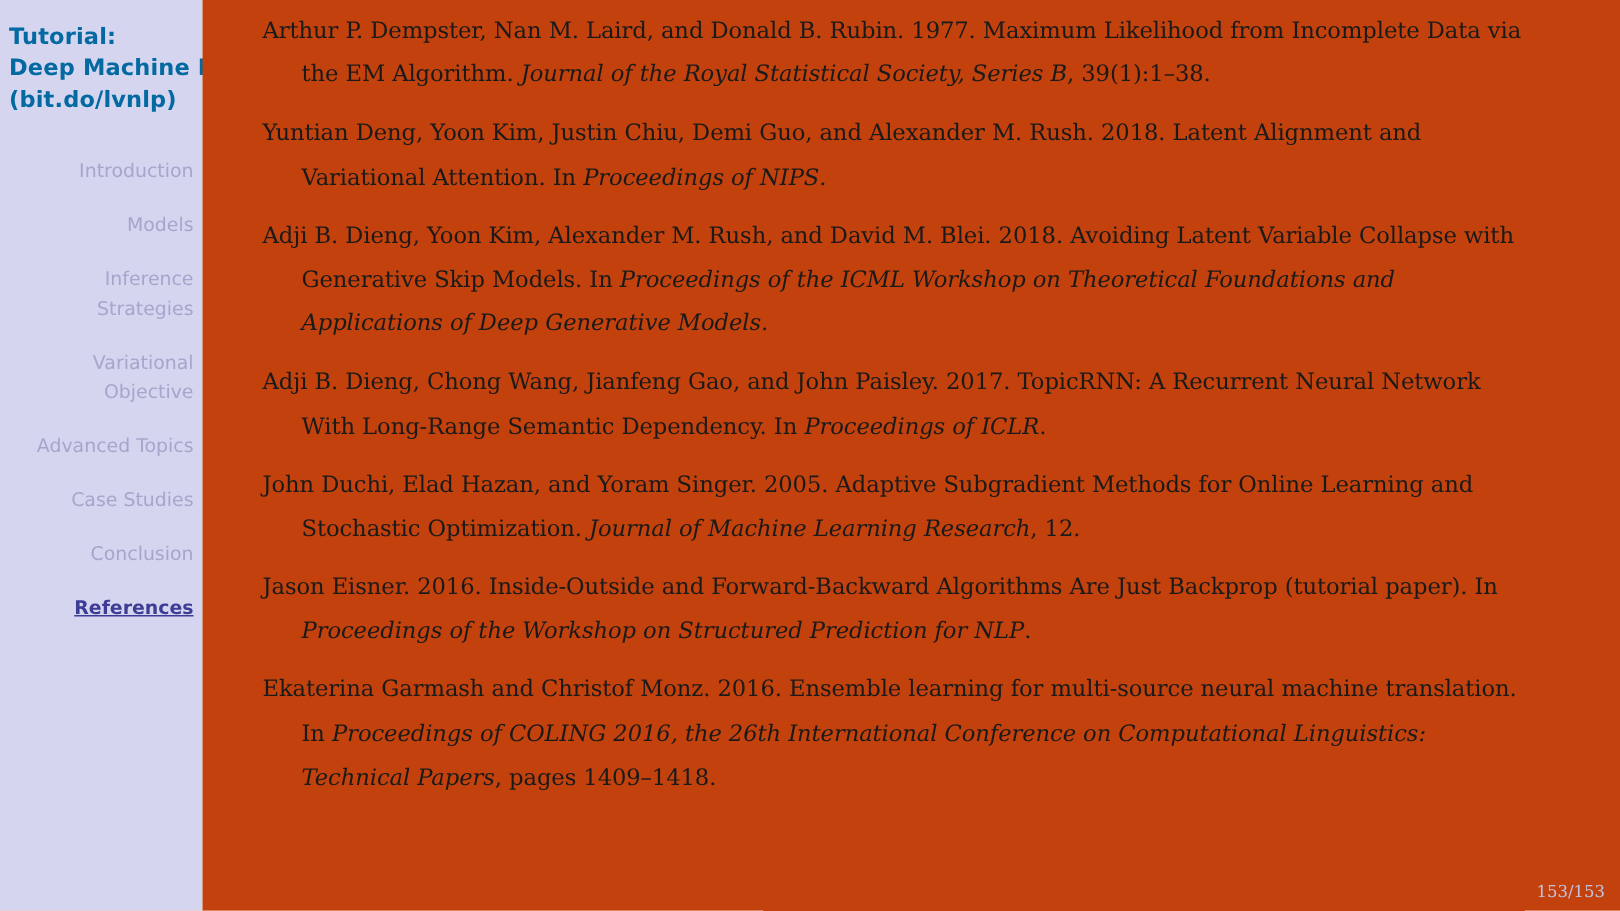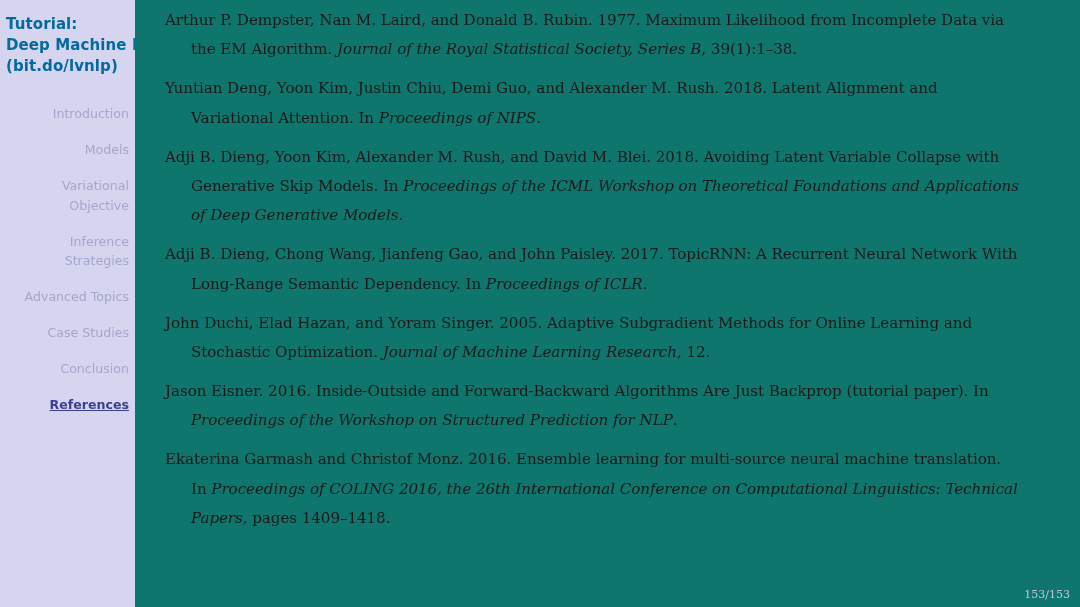--- a/index.html
+++ b/index.html
@@ -59,23 +59,23 @@
     color: #3d3d96;
     font-weight: bold;
     text-decoration: underline;
   }
 
   
   .main {
     flex: 1;
     position: relative;
     height: 607px;
-    background: #0f766e;
+    background: #c2410c;
     box-sizing: border-box;
-    padding: 6px 60px 0 30px;
+    padding: 6px 60px 0 40px;
   }
   .biblist {
     margin: 0;
     padding: 0;
     list-style: none;
   }
   .bibitem {
     color: #1a1a1a;
     font-family: "DejaVu Serif", "Liberation Serif", serif;
     font-size: 15.1px;
@@ -105,22 +105,22 @@
   <div class="sidebar">
     <div class="sidebar-title">
       <div>Tutorial:</div>
       <div>Deep Machine NLP</div>
       <div>(bit.do/lvnlp)</div>
     </div>
 
     <div class="sidebar-nav">
       <div class="nav-item">Introduction</div>
       <div class="nav-item">Models</div>
+      <div class="nav-item">Inference Strategies</div>
       <div class="nav-item">Variational Objective</div>
-      <div class="nav-item">Inference Strategies</div>
       <div class="nav-item">Advanced Topics</div>
       <div class="nav-item">Case Studies</div>
       <div class="nav-item">Conclusion</div>
       <div class="nav-item active">References</div>
     </div>
   </div>
 
   <div class="main">
     <ul class="biblist">
       <li class="bibitem"><span>Arthur P. Dempster, Nan M. Laird, and Donald B. Rubin. 1977. Maximum Likelihood from Incomplete Data via the EM Algorithm. </span><i>Journal of the Royal Statistical Society, Series B</i><span>, 39(1):1–38.</span></li>

